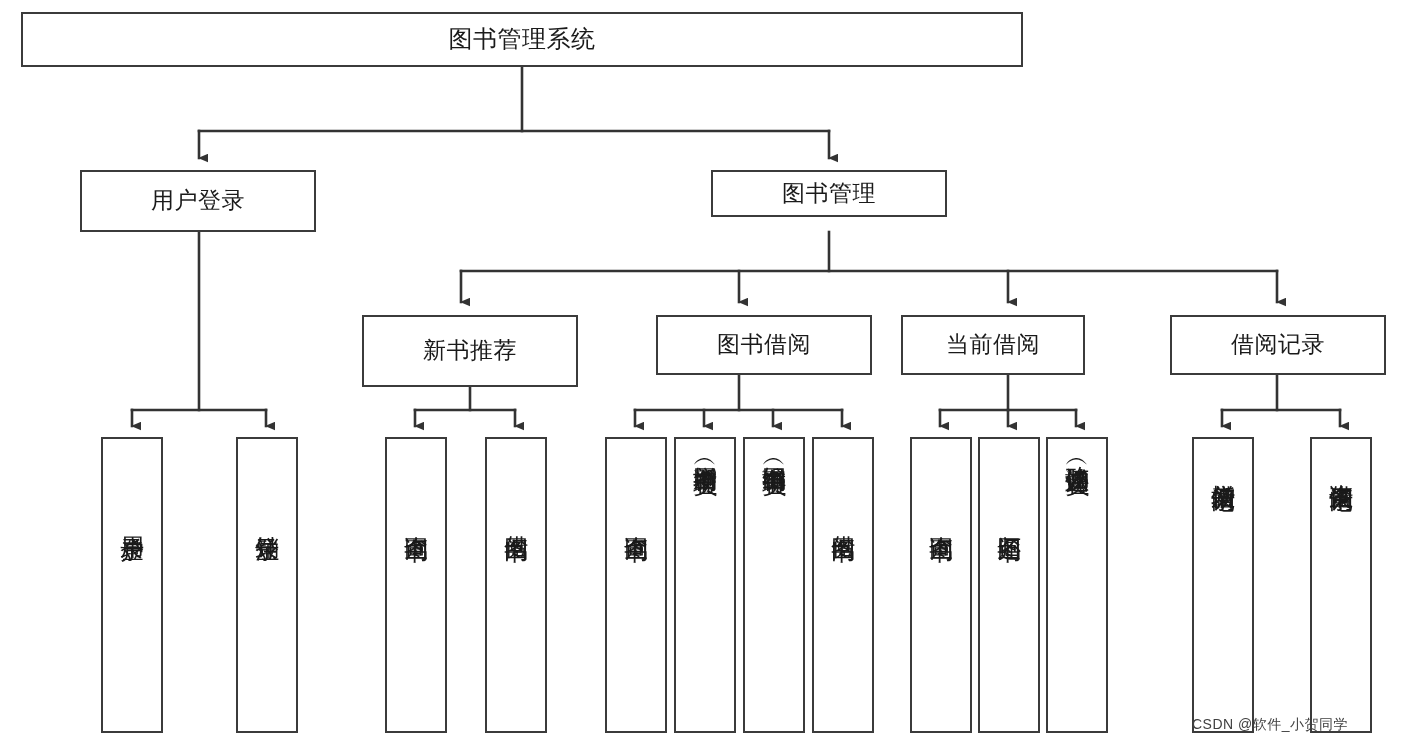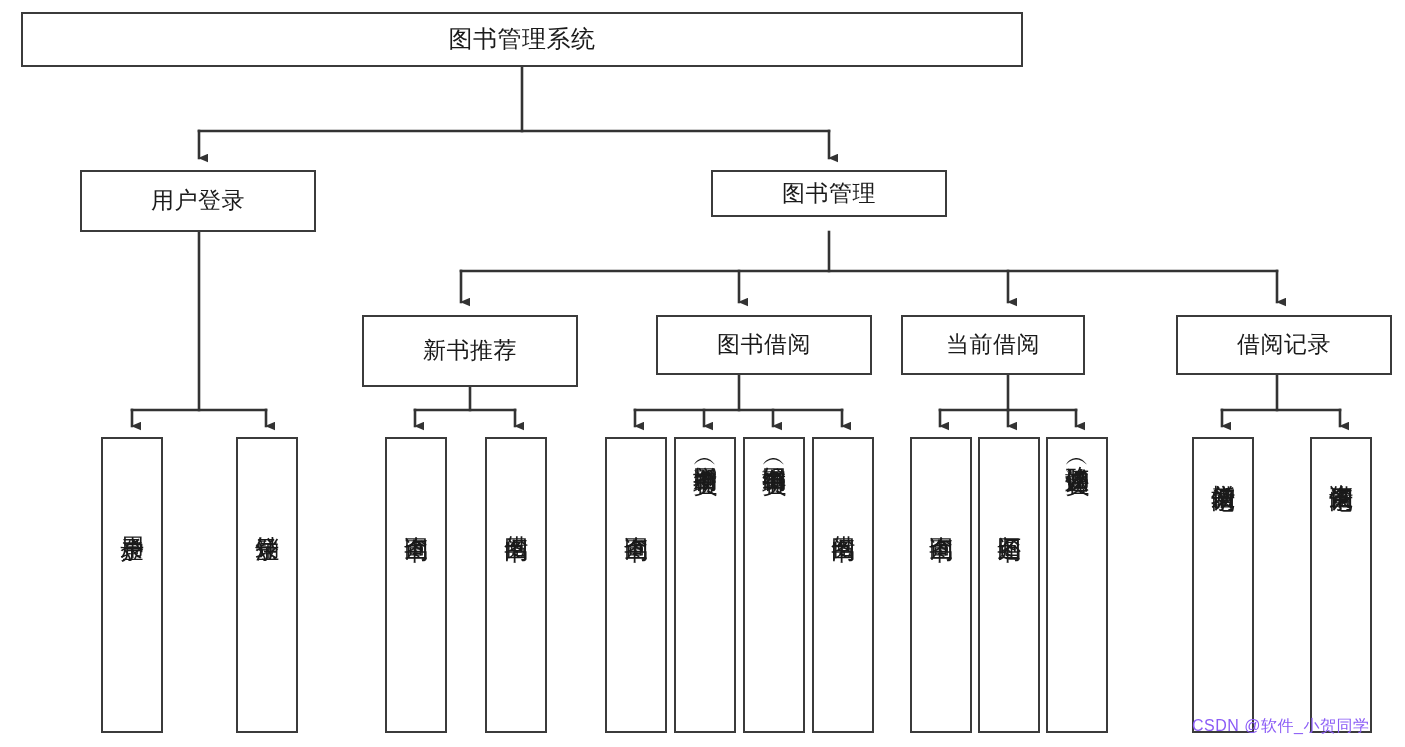--- a/index.html
+++ b/index.html
@@ -59,22 +59,22 @@
     writing-mode: vertical-rl;
     text-orientation: upright;
     font-size: 24px;
     line-height: 1.02;
     letter-spacing: 1px;
     margin: 0 auto;
     white-space: nowrap;
   }
   .watermark {
     position: absolute;
-    font-size: 16px;
-    color: #8b5cf6;
+    font-size: 14px;
+    color: #404040;
     white-space: nowrap;
     letter-spacing: 0.5px;
     pointer-events: none;
   }
 </style>
 </head>
 <body>
 
 <div id="diagram-root">
 
@@ -141,21 +141,21 @@
 
   <div class="node horiz" style="left:362px; top:315px; width:216px; height:72px;">
     <span class="node-label">新书推荐</span>
   </div>
   <div class="node horiz" style="left:632px; top:315px; width:216px; height:60px;margin-left:24px;">
     <span class="node-label">图书借阅</span>
   </div>
   <div class="node horiz" style="left:901px; top:315px; width:184px; height:60px;">
     <span class="node-label">当前借阅</span>
   </div>
-  <div class="node horiz" style="left:1170px; top:315px; width:216px; height:60px;margin-left:6px;">
+  <div class="node horiz" style="left:1170px; top:315px; width:216px; height:60px;">
     <span class="node-label">借阅记录</span>
   </div>
 
   <div class="node vert" style="left:101px; top:437px; width:62px; height:296px; padding-top:78px;">
     <span class="node-label">用户登录</span>
   </div>
   <div class="node vert" style="left:236px; top:437px; width:62px; height:296px; padding-top:78px;">
     <span class="node-label">注销登录</span>
   </div>
 

